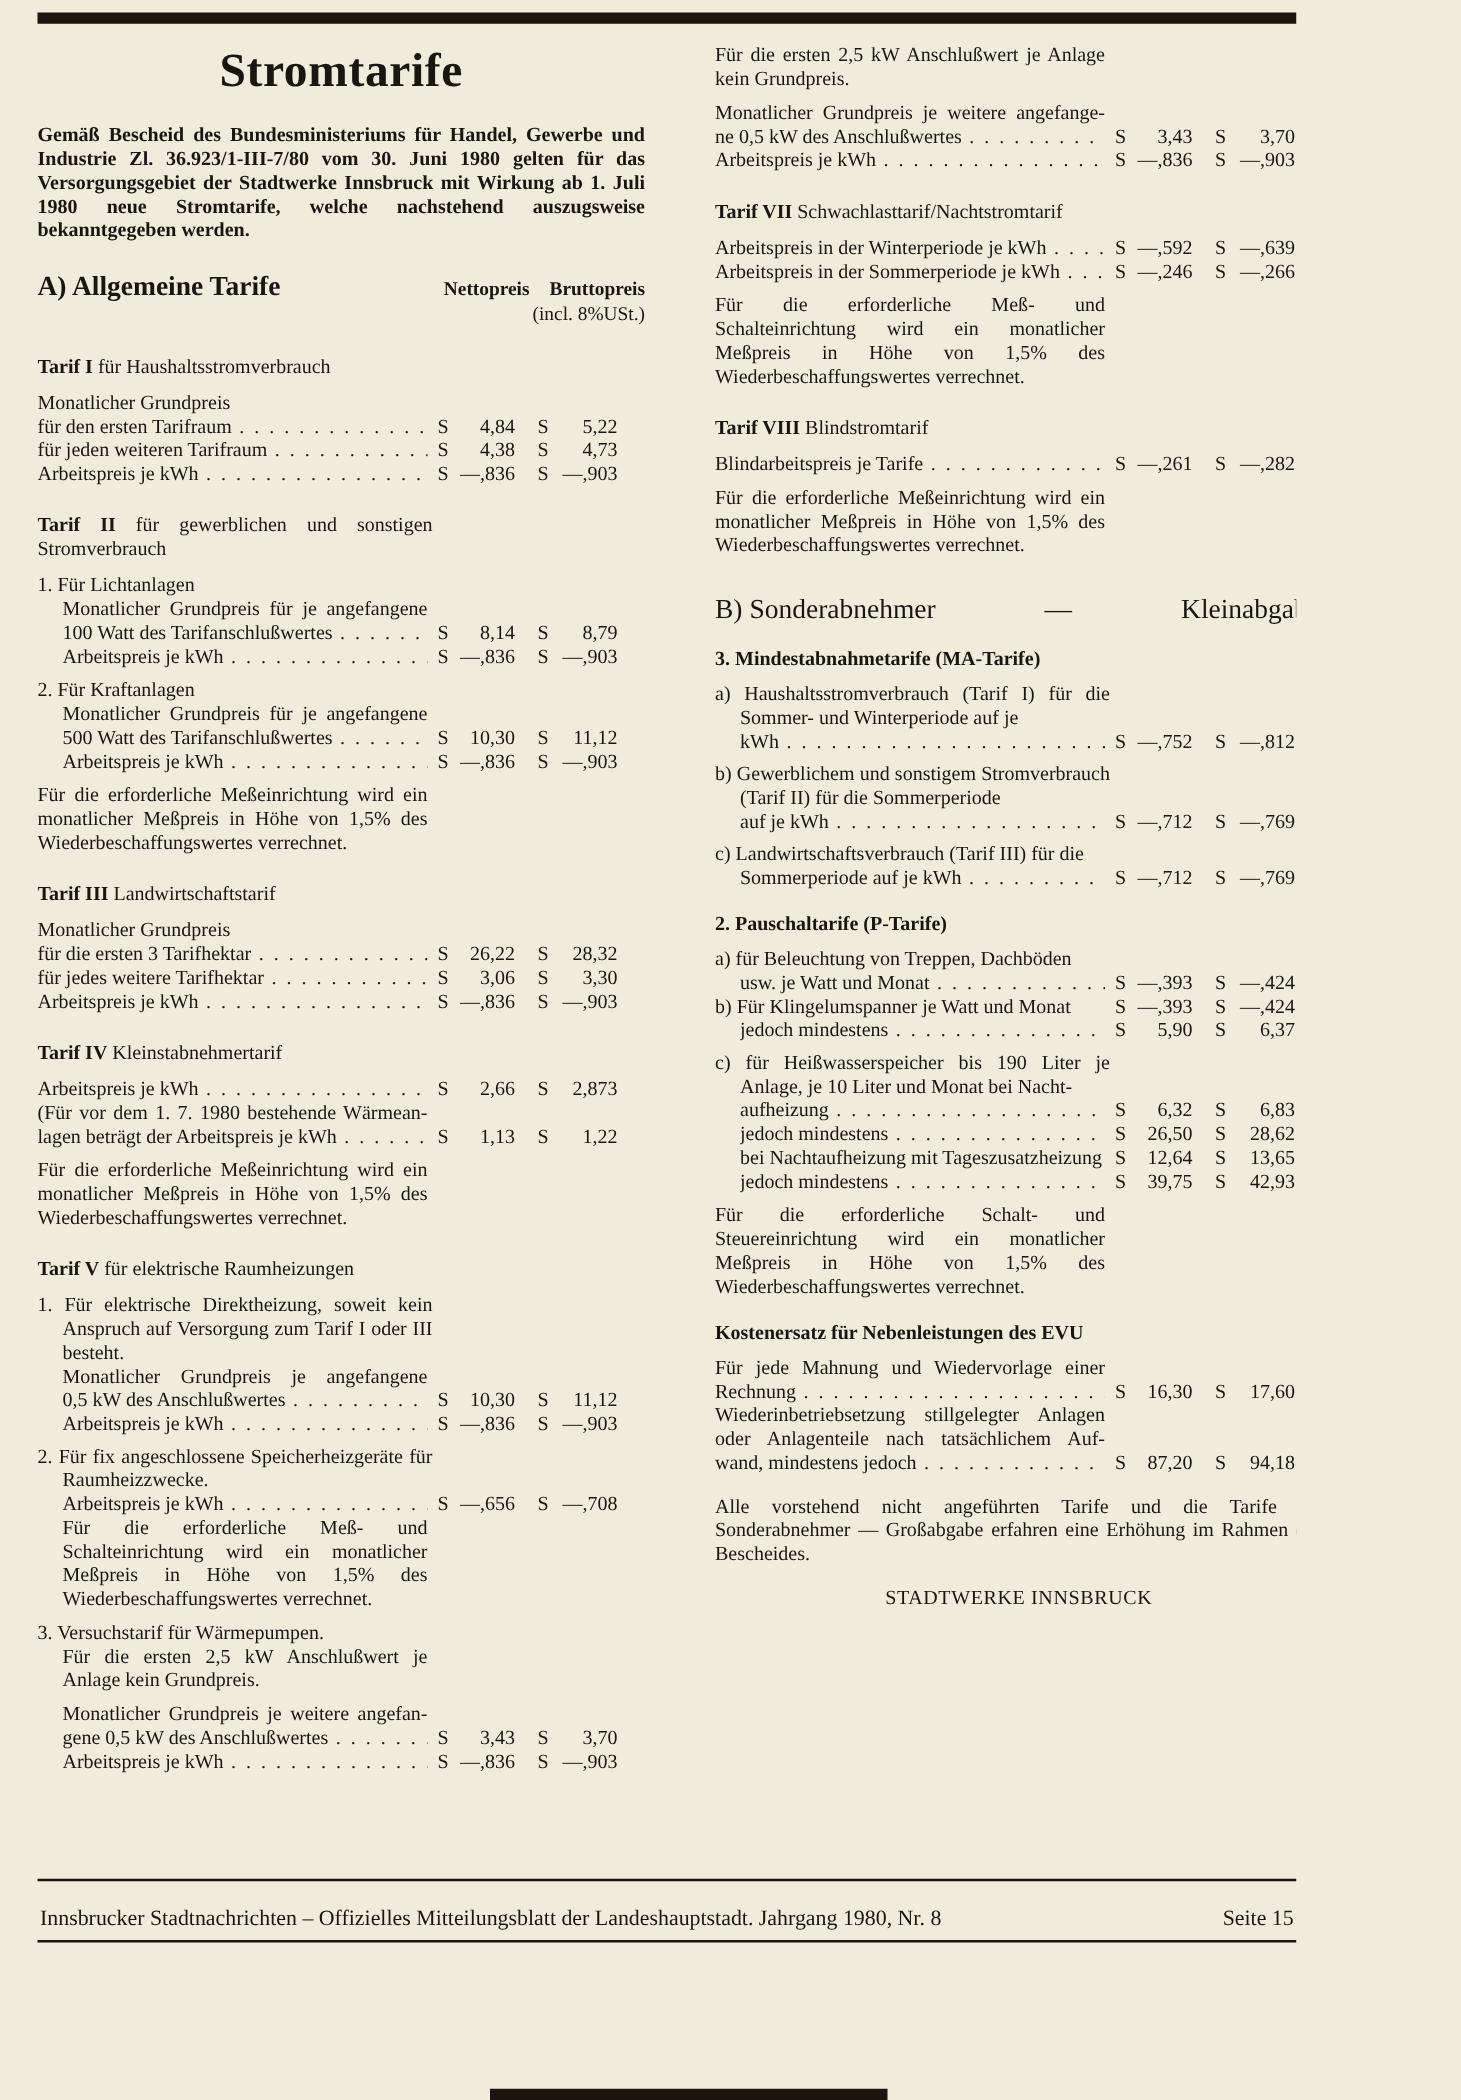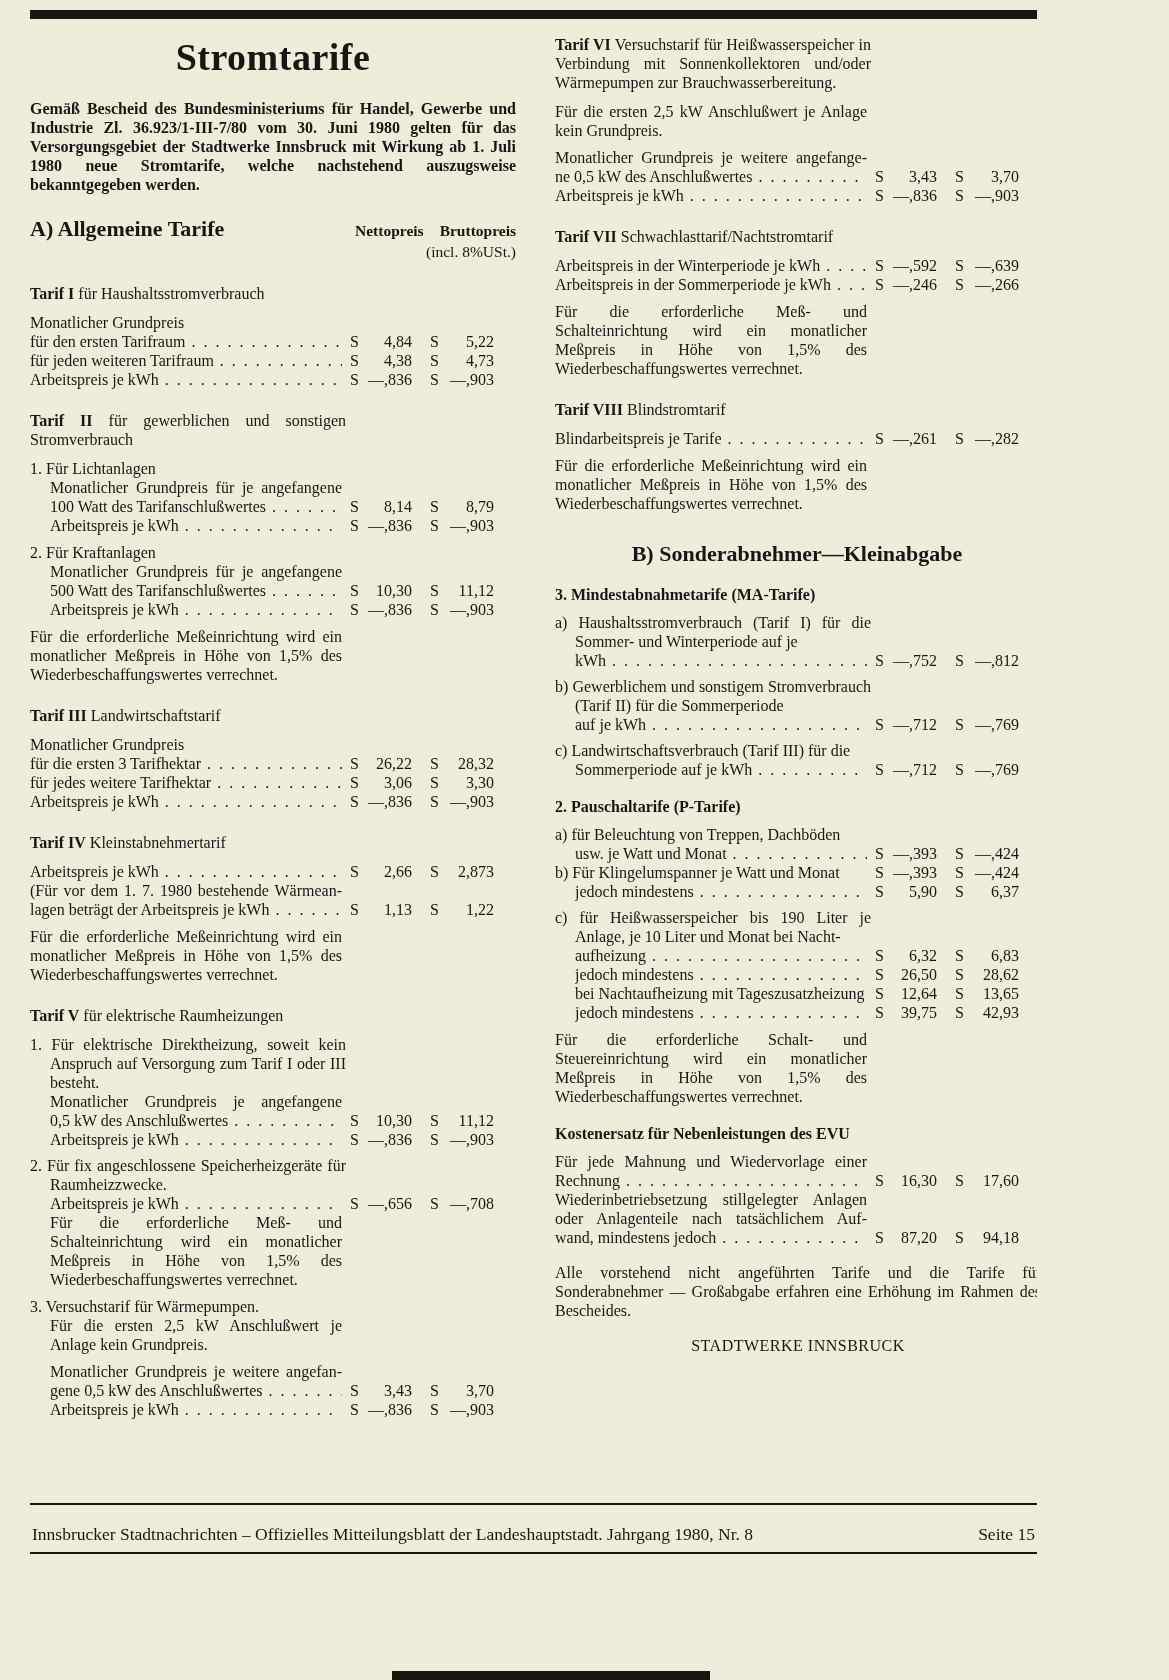--- a/index.html
+++ b/index.html
@@ -5,34 +5,34 @@
   *{box-sizing:border-box}
   html,body{margin:0;padding:0}
   body{
     width:1169px;height:1680px;overflow:hidden;
     background:#f0ecdc;color:#191611;
     font-family:"Liberation Serif","DejaVu Serif",serif;
     font-size:16px;line-height:19px;
   }
   .page{width:1169px;height:1680px;padding:10px 132px 126px 30px;display:flex;flex-direction:column;position:relative}
   .topbar{flex:none;height:9px;background:#1a150e;margin-bottom:16px}
-  .cols{flex:1;display:flex;gap:39px;overflow:hidden}
+  .cols{flex:1;display:flex;gap:56px;overflow:hidden}
   .col{width:486px;flex:none}
   .col > :first-child{margin-top:0}
 
   .doc-title{font-size:38px;line-height:44px;font-weight:bold;text-align:center;margin:4px 0 20px;letter-spacing:.5px}
   .intro{font-weight:bold;text-align:justify;margin:0 0 22px}
 
   .sect{margin:20px 0 6px}
   .sect-row{display:flex;align-items:baseline}
   .sect-title{font-size:22px;line-height:26px;font-weight:bold;margin:0;flex:1}
   .ch{flex:none;font-weight:bold;font-size:15.5px;margin-left:16px}
   .sect-note{text-align:right;font-weight:normal;font-size:15.5px;line-height:20px}
 
-  h2.spread{display:flex;justify-content:center;font-size:22px;line-height:26px;font-weight:bold;margin:28px 0 18px;padding-right:2px}
+  h2.spread{display:flex;justify-content:space-between;font-size:22px;line-height:26px;font-weight:normal;margin:28px 0 18px;padding-right:2px}
 
   .tarif{margin:22px 0 10px;max-width:316px;text-align:justify}
   .subhead{font-weight:bold;margin:18px 0 9px}
   .line{margin:0}
   .line.j{width:312px;text-align:justify;text-align-last:justify}
   .line.ind{margin-left:20px}
   .line.ind.j{width:292px}
   .para{margin:8px 0;max-width:312px;text-align:justify}
   .para.ind{margin:0 0 8px 20px;max-width:292px}
   .para.wide{max-width:none;margin:16px 0}
@@ -274,21 +274,20 @@
             <span class="cur">S</span>
             <span class="amt">—,836</span>
           </span>
           <span class="pr brutto">
             <span class="cur">S</span>
             <span class="amt">—,903</span>
           </span>
         </div>
       </div>
     <div class="col">
-        <p class="tarif"><b>Tarif VI</b> Versuchstarif für Heißwasserspeicher in Verbindung mit Sonnenkollektoren und/oder Wärmepumpen zur Brauchwasserbereitung.</p>
         <p class="para">Für die ersten 2,5 kW Anschlußwert je Anlage kein Grundpreis.</p>
         <p class="line j">Monatlicher Grundpreis je weitere angefange-</p>
         <div class="row">
           <span class="rlabel dots">ne 0,5 kW des Anschlußwertes</span>
           <span class="pr netto">
             <span class="cur">S</span>
             <span class="amt">3,43</span>
           </span>
           <span class="pr brutto">
             <span class="cur">S</span>

